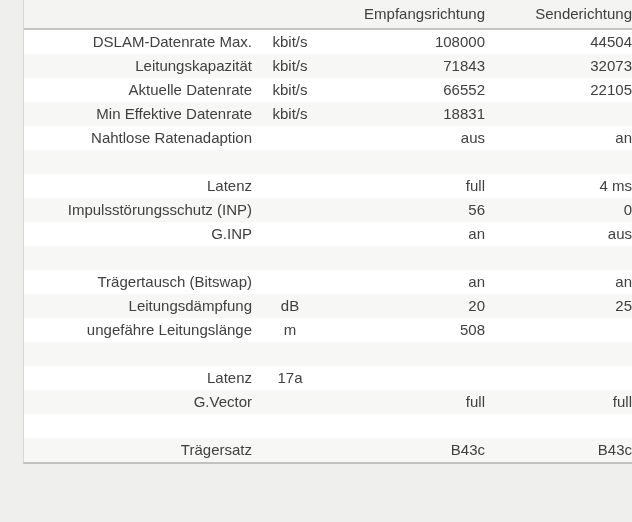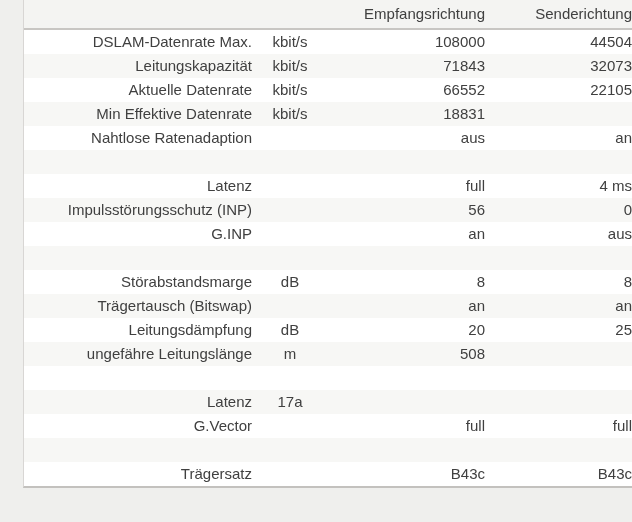--- a/index.html
+++ b/index.html
@@ -136,26 +136,20 @@
           <td class="col-rx">an</td>
           <td class="col-tx">aus</td>
         </tr>
         <tr>
           <td class="col-label"></td>
           <td class="col-unit"></td>
           <td class="col-rx"></td>
           <td class="col-tx"></td>
         </tr>
         <tr>
-          <td class="col-label">Störabstandsmarge</td>
-          <td class="col-unit">dB</td>
-          <td class="col-rx">8</td>
-          <td class="col-tx">8</td>
-        </tr>
-        <tr>
           <td class="col-label">Trägertausch (Bitswap)</td>
           <td class="col-unit"></td>
           <td class="col-rx">an</td>
           <td class="col-tx">an</td>
         </tr>
         <tr>
           <td class="col-label">Leitungsdämpfung</td>
           <td class="col-unit">dB</td>
           <td class="col-rx">20</td>
           <td class="col-tx">25</td>

